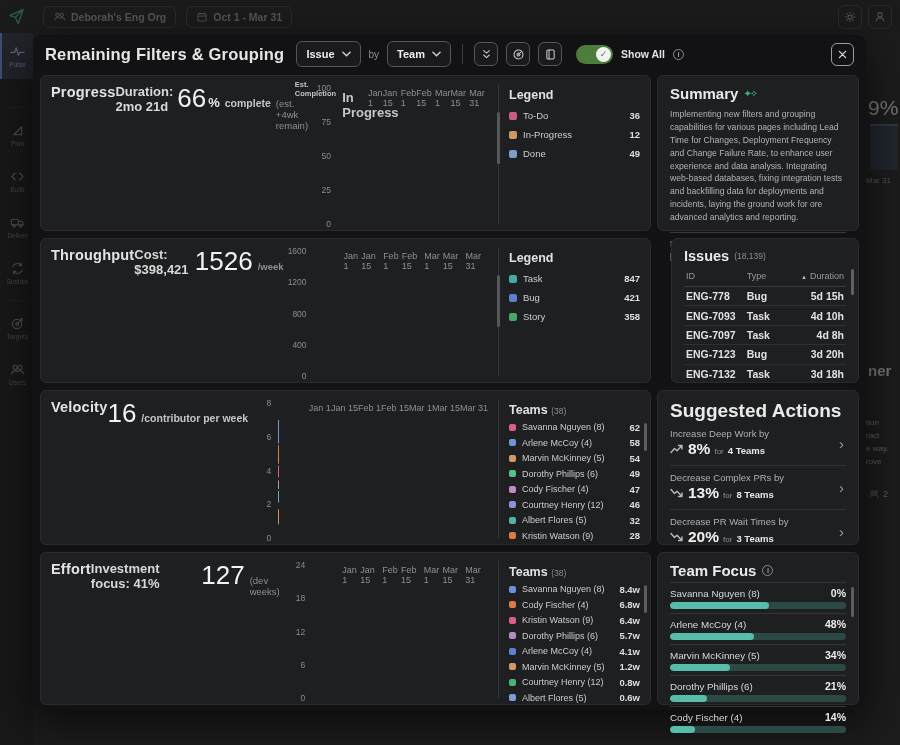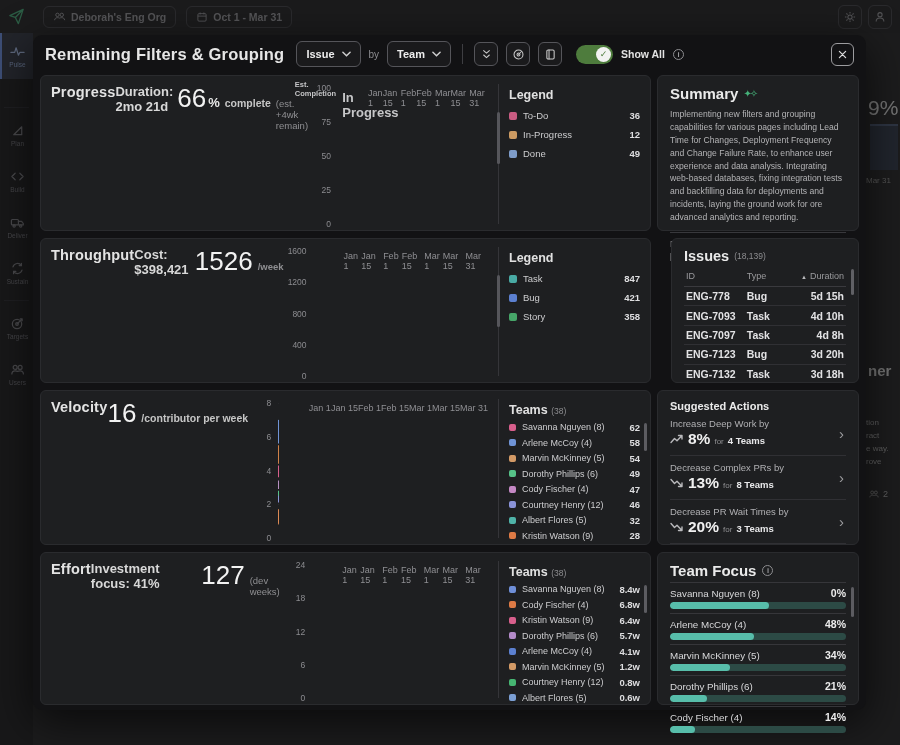--- a/index.html
+++ b/index.html
@@ -589,21 +589,21 @@
               <span class="lg-val">32</span>
             </div>
           <div class="lg-item small">
               <span class="chip sm" style="background: rgb(221, 122, 69);"></span>
               <span class="lg-name sm">Kristin Watson (9)</span>
               <span class="lg-val">28</span>
             </div>
         </div>
       </div>
       <div class="card side">
-        <div class="sp-title" style="font-size:11px">
+        <div class="sp-title" style="font-size:19px">
           <span>Suggested Actions</span>
         </div>
         <div class="act-item" data-d="up">
           <div class="act-main">
             <div class="act-line1">Increase Deep Work by</div>
             <div class="act-line2">
               <svg class="tr-up" width="14" height="10" viewBox="0 0 14 10">
                   <path d="M1 8.5 L4.5 4.5 L7 6.8 L12 1.5 M8.5 1.5 H12 V5"></path>
                 </svg>
 

